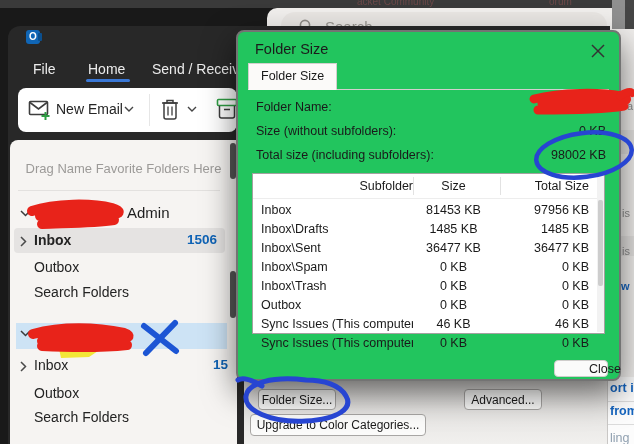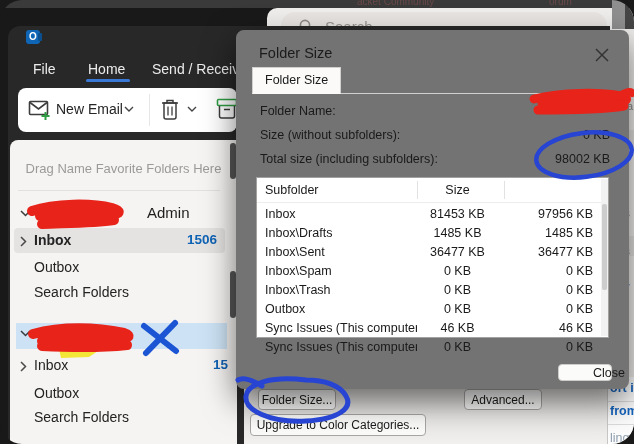--- a/index.html
+++ b/index.html
@@ -1,17 +1,17 @@
 <!DOCTYPE html>
 <html><head>
 <meta charset="utf-8">
 <style>
   html,body{margin:0;padding:0;background:#191919;}
   #page{position:relative;width:634px;height:444px;overflow:hidden;
-        font-family:"Liberation Sans","DejaVu Sans",sans-serif;background:#191919;border-radius:22px;}
+        font-family:"Liberation Sans","DejaVu Sans",sans-serif;background:#191919;}
   .abs{position:absolute;}
 
   
   #topbar{left:0;top:0;width:634px;height:8px;background:#3a3a3a;overflow:hidden;z-index:1;}
   #topbar span{position:absolute;top:-4px;font-size:10px;color:#6b4848;white-space:nowrap;}
 
   
   #behind{left:267px;top:8px;width:367px;height:436px;background:#f0eeec;border-radius:10px 0 0 0;z-index:1;}
   #searchpill{left:281px;top:12px;width:326px;height:28px;background:#e8e5e2;border-radius:14px;z-index:2;}
   #searchpill .stext{position:absolute;left:44px;top:6px;font-size:15px;color:#97948f;}
@@ -35,48 +35,48 @@
 
   
   #ribbon{left:18px;top:88px;width:219px;height:44px;background:#ffffff;border-radius:8px;z-index:3;overflow:hidden;}
   #ribbon .lbl{position:absolute;left:38px;top:13px;font-size:14px;color:#252525;white-space:nowrap;}
   .vdiv{position:absolute;top:6px;width:1px;height:32px;background:#e6e6e6;}
 
   
   #sidebar{left:10px;top:140px;width:227px;height:304px;background:#f6f4f2;border-radius:8px 0 0 0;z-index:3;}
   #fav-hint{position:absolute;left:10px;top:21px;width:207px;text-align:center;font-size:13px;color:#9c9a98;}
   #side-div{position:absolute;left:8px;top:50px;width:202px;height:1px;background:#e3e1df;}
-  .acct-name{font-size:15px;color:#1d1d1d;white-space:nowrap;margin-left:20px;}
+  .acct-name{font-size:15px;color:#1d1d1d;white-space:nowrap;}
   .folder{position:absolute;font-size:14px;color:#232323;white-space:nowrap;}
   .count{position:absolute;font-size:13.5px;font-weight:600;color:#0f63b5;white-space:nowrap;}
   #inbox1-row{position:absolute;left:4px;top:88px;width:211px;height:25px;background:#e5e3e2;border-radius:4px;}
   #acct2-row{position:absolute;left:6px;top:183px;width:211px;height:26px;background:#cde3f5;}
   .sb-thumb{position:absolute;left:220px;width:6px;background:#575757;border-radius:3px;}
 
   
-  #dialog{left:236px;top:30px;width:381px;height:347px;background:#737373;border:6px solid #737373;
+  #dialog{left:236px;top:30px;width:381px;height:347px;background:#22c55e;border:2px solid #737373;
           border-radius:8px;box-shadow:0 12px 32px rgba(0,0,0,.55);z-index:10;}
   #dlg-title{position:absolute;left:17px;top:9px;font-size:14.5px;color:#1b1b1b;}
   #dlg-x{position:absolute;right:13px;top:11px;width:16px;height:16px;}
   #dlg-tab{position:absolute;left:10px;top:31px;padding:5px 12px 6px 12px;background:#fbfaf9;
            border:1px solid #d2d0ce;border-bottom:1px solid #fbfaf9;font-size:12.5px;color:#1a1a1a;z-index:2;}
   #tab-line{position:absolute;left:10px;top:57px;width:361px;height:1px;background:#d2d0ce;}
   .inforow-lbl{position:absolute;left:18px;font-size:12.5px;color:#1a1a1a;white-space:nowrap;}
   .inforow-val{position:absolute;right:13px;font-size:12.5px;color:#1a1a1a;white-space:nowrap;}
 
   #ftable{position:absolute;left:14px;top:141px;width:353px;height:161px;background:#fff;border:1px solid #a3a1a0;box-sizing:border-box;}
   .thead{position:absolute;left:0;top:0;width:351px;height:24px;background:#fff;font-size:12.5px;color:#1a1a1a;display:flex;align-items:center;}
   .hsep{position:absolute;top:3px;width:1px;height:18px;background:#e2e2e2;}
   .hline{position:absolute;left:0;top:24px;width:351px;height:1px;background:#ededed;}
   .tbody{position:absolute;left:0;top:26px;width:336px;}
   .trow{display:flex;height:19px;align-items:center;font-size:12.5px;color:#1a1a1a;}
   .c-name{width:160px;padding-left:8px;box-sizing:border-box;white-space:nowrap;overflow:hidden;}
   .c-size{width:81px;padding-right:6px;text-align:center;white-space:nowrap;}
   .c-total{width:89px;text-align:right;white-space:nowrap;}
-  .thead .c-name{width:160px;} .thead .c-size{width:81px;} .thead .c-total{width:89px;}
+  .thead .c-name{width:160px;text-align:right;} .thead .c-size{width:81px;} .thead .c-total{width:89px;}
   #t-scroll-track{position:absolute;left:344px;top:1px;width:7px;height:157px;background:#f2f2f2;}
   #t-scroll-thumb{position:absolute;left:1px;top:25px;width:5px;height:86px;background:#cdcdcd;border-radius:2px;}
 
   .btn{position:absolute;background:#fbfbfa;border:1px solid #a8a6a4;border-radius:4px;
        font-size:12px;color:#1a1a1a;display:flex;align-items:center;justify-content:center;
        font-family:"Liberation Sans",sans-serif;white-space:nowrap;box-sizing:border-box;}
   #close-btn{left:316px;top:328px;width:54px;height:17px;font-size:12.5px;border-color:#cfcdcb;padding-left:48px;}
 
   
   #props{left:244px;top:377px;width:363px;height:67px;background:linear-gradient(#dcdad8,#f1f0ee);z-index:3;}
@@ -202,20 +202,21 @@
   <span class="inforow-lbl" style="top:68px">Folder Name:</span>
   <span class="inforow-lbl" style="top:92px">Size (without subfolders):</span>
   <span class="inforow-val" style="top:92px">0 KB</span>
   <span class="inforow-lbl" style="top:116px">Total size (including subfolders):</span>
   <span class="inforow-val" style="top:116px">98002 KB</span>
 
   <div id="ftable">
     <div class="thead">
       <span class="c-name">Subfolder</span>
       <span class="c-size">Size</span>
+      <span class="c-total">Total Size</span>
     </div>
     <div class="hsep" style="left:160px"></div>
     <div class="hsep" style="left:247px"></div>
     <div class="hline"></div>
     <div class="tbody">
       <div class="trow">
         <span class="c-name">Inbox</span>
         <span class="c-size">81453 KB</span>
         <span class="c-total">97956 KB</span>
       </div>

